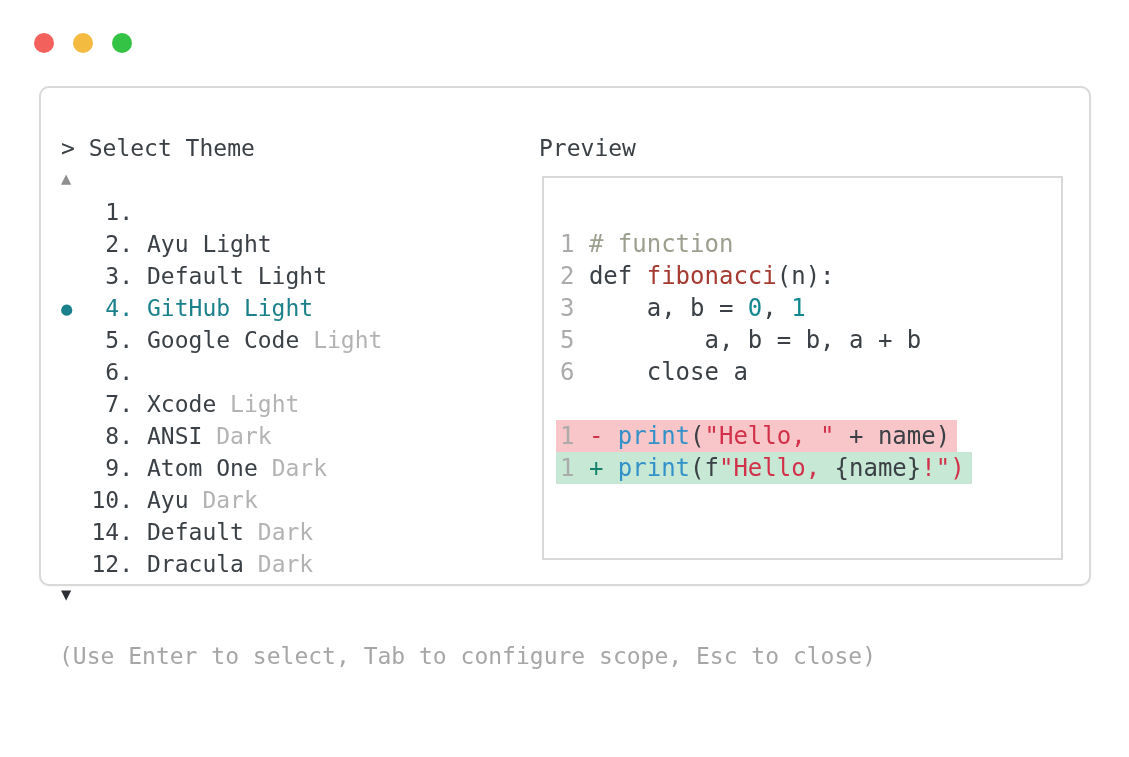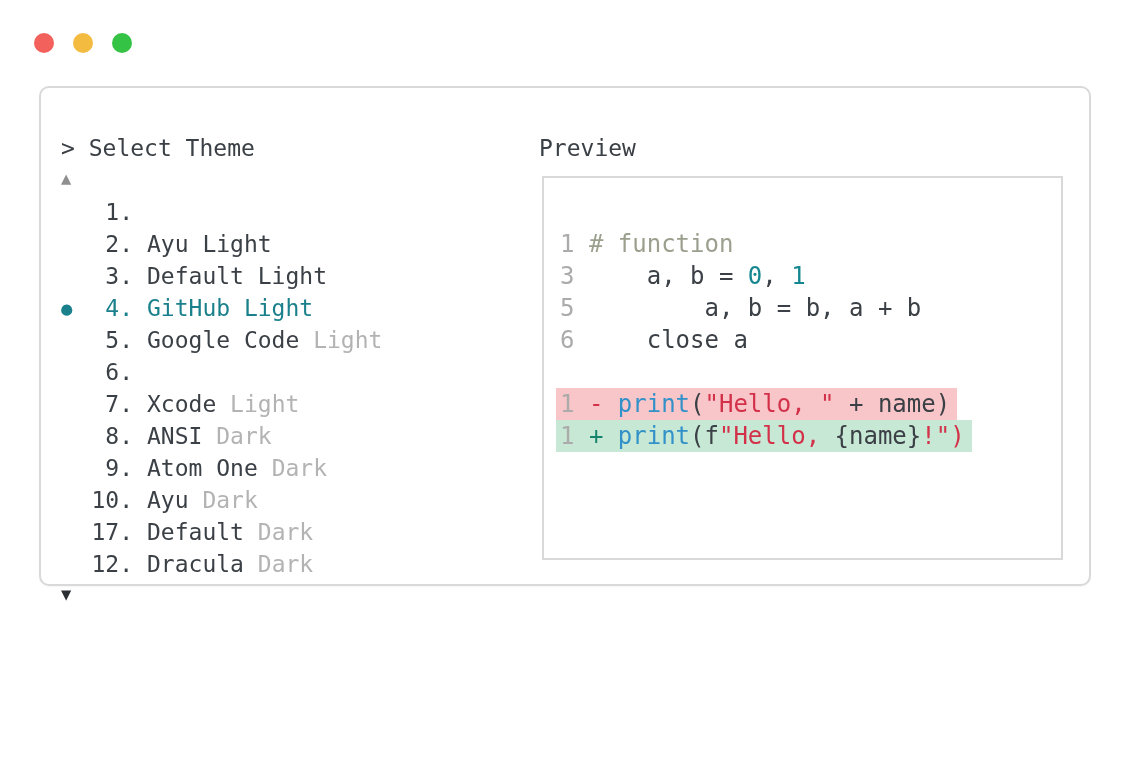--- a/index.html
+++ b/index.html
@@ -137,40 +137,42 @@
         <span class="theme-suffix"> Dark</span>
       </div>
       <div class="theme-row">
         <span class="theme-marker"></span>
         <span class="theme-number">10.</span>
         <span class="theme-name">Ayu</span>
         <span class="theme-suffix"> Dark</span>
       </div>
       <div class="theme-row">
         <span class="theme-marker"></span>
-        <span class="theme-number">17.</span>
+        <span class="theme-number">14.</span>
         <span class="theme-name">Default</span>
         <span class="theme-suffix"> Dark</span>
       </div>
       <div class="theme-row">
         <span class="theme-marker"></span>
         <span class="theme-number">12.</span>
         <span class="theme-name">Dracula</span>
         <span class="theme-suffix"> Dark</span>
       </div>
     </div>
 
   <div class="scroll-down">▼</div>
 
+  <div class="help-text mono">(Use Enter to select, Tab to configure scope, Esc to close)</div>
 
   <div class="preview-title mono">Preview</div>
 
   <div class="preview-box">
     <div class="code-area">
         <div class="code-line"><span class="line-content"><span class="ln">1</span> <span class="tk-comment"># function</span></span></div>
+        <div class="code-line"><span class="line-content"><span class="ln">2</span> <span class="tk-code">def </span><span class="tk-function">fibonacci</span><span class="tk-code">(n):</span></span></div>
         <div class="code-line"><span class="line-content"><span class="ln">3</span> <span class="tk-code">    a, b = </span><span class="tk-number">0</span><span class="tk-code">, </span><span class="tk-number">1</span></span></div>
         <div class="code-line"><span class="line-content"><span class="ln">5</span> <span class="tk-code">        a, b = b, a + b</span></span></div>
         <div class="code-line"><span class="line-content"><span class="ln">6</span> <span class="tk-code">    close a</span></span></div>
         <div class="code-line"><span class="line-content"></span></div>
         <div class="code-line"><span class="line-content bg-removed"><span class="ln">1</span> <span class="tk-removed">- </span><span class="tk-builtin">print</span><span class="tk-code">(</span><span class="tk-string">"Hello, "</span><span class="tk-code"> + name)</span></span></div>
         <div class="code-line"><span class="line-content bg-added"><span class="ln">1</span> <span class="tk-added">+ </span><span class="tk-builtin">print</span><span class="tk-code">(f</span><span class="tk-string">"Hello, </span><span class="tk-code">{name}</span><span class="tk-string">!")</span></span></div>
       </div>
   </div>
 
 </div>

